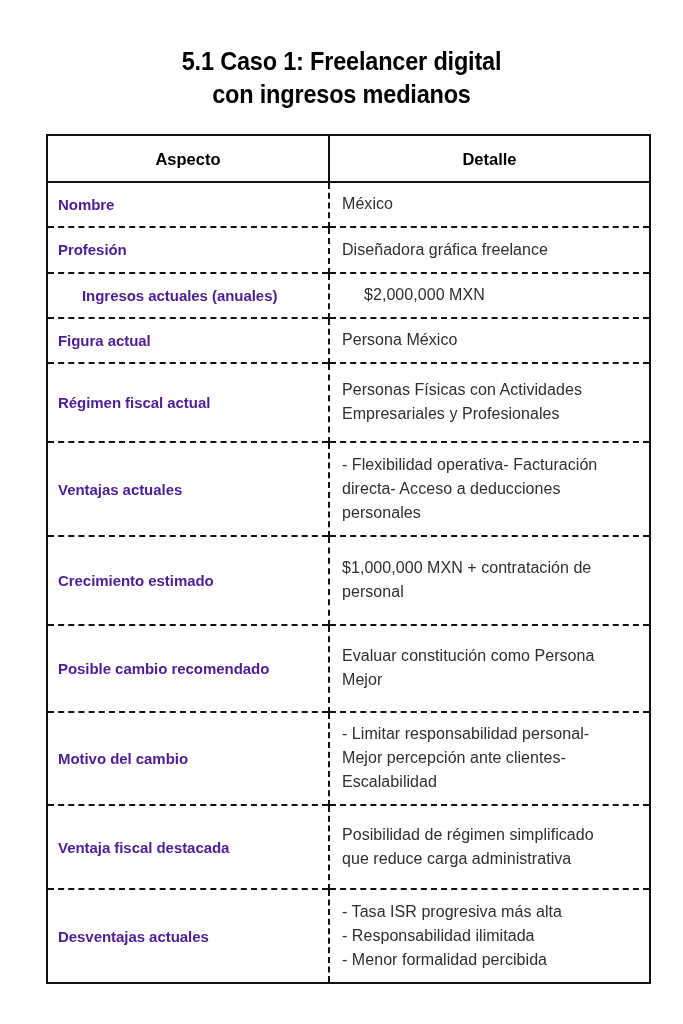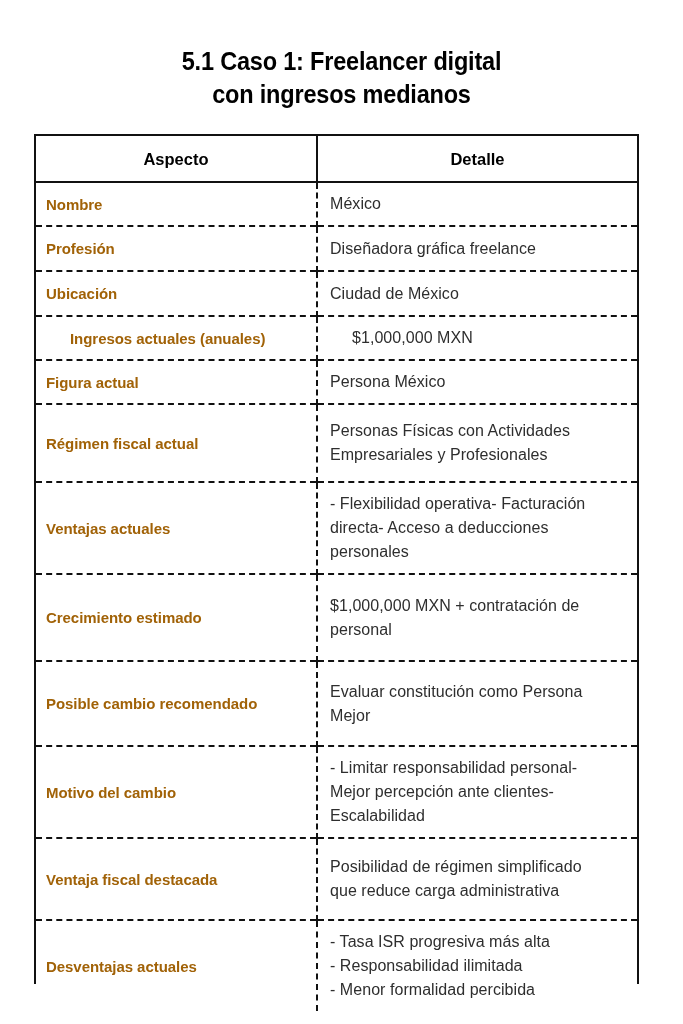--- a/index.html
+++ b/index.html
@@ -32,21 +32,21 @@
     letter-spacing: -0.2px;
     color: #000000;
     transform: scaleX(0.94);
     transform-origin: center top;
   }
   .page-title .tline { display: block; white-space: pre; }
 
   
   .table-wrap {
     position: absolute;
-    left: 34px;
+    left: 46px;
     top: 134px;
     width: 605px;
     height: 850px;
     border: 2.5px solid #111111;
     background: #ffffff;
   }
 
   .spec-table {
     width: 100%;
     height: 100%;
@@ -81,21 +81,21 @@
 
   .spec-table tbody td {
     vertical-align: middle;
     background: #ffffff;
   }
 
   td.aspect-cell {
     width: 281px;
     font-size: 15px;
     font-weight: bold;
-    color: #a16207;
+    color: #4c1d95;
     padding: 8px 10px 8px 10px;
     border-right: 2.5px dashed #111111;
     transform: none;
     letter-spacing: -0.05px;
   }
 
   td.detail-cell {
     font-size: 16px;
     font-weight: normal;
     color: #2e2e2e;
@@ -145,30 +145,24 @@
           <td class="detail-cell">
             <span class="line">México</span>
           </td>
         </tr>
         <tr data-row="profesion">
           <td class="aspect-cell">Profesión</td>
           <td class="detail-cell">
             <span class="line">Diseñadora gráfica freelance</span>
           </td>
         </tr>
-        <tr data-row="ubicacion">
-          <td class="aspect-cell">Ubicación</td>
-          <td class="detail-cell">
-            <span class="line">Ciudad de México</span>
-          </td>
-        </tr>
         <tr data-row="ingresos">
           <td class="aspect-cell">Ingresos actuales (anuales)</td>
           <td class="detail-cell">
-            <span class="line">$1,000,000 MXN</span>
+            <span class="line">$2,000,000 MXN</span>
           </td>
         </tr>
         <tr data-row="figura">
           <td class="aspect-cell">Figura actual</td>
           <td class="detail-cell">
             <span class="line">Persona México</span>
           </td>
         </tr>
         <tr data-row="regimen">
           <td class="aspect-cell">Régimen fiscal actual</td>

